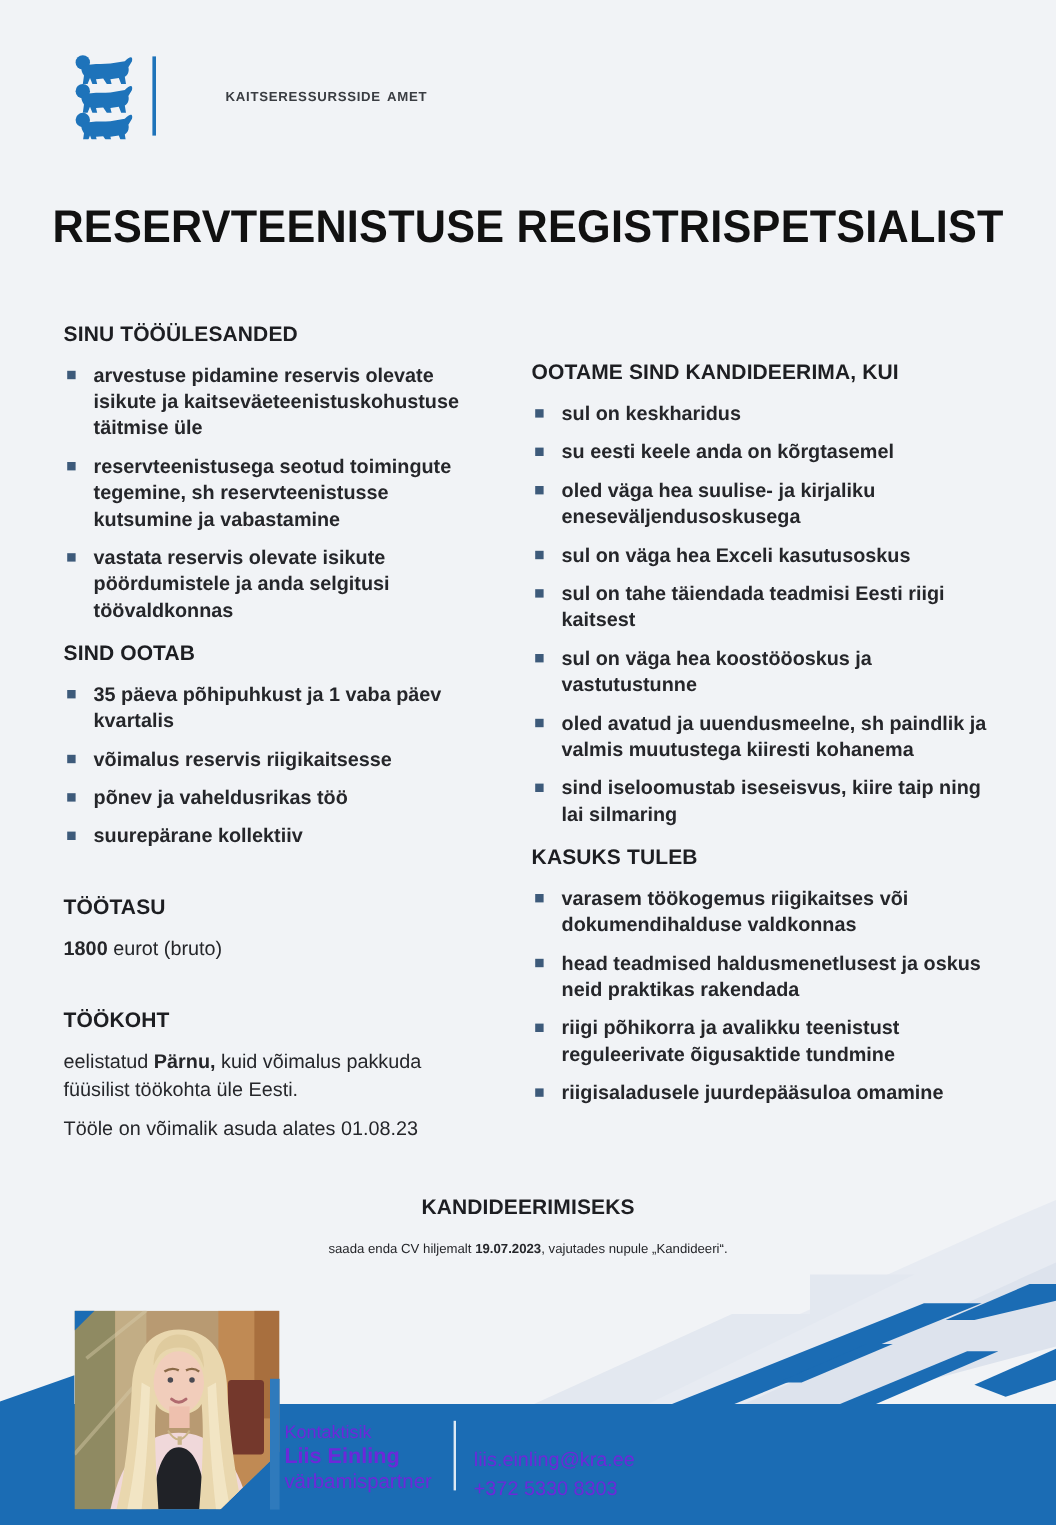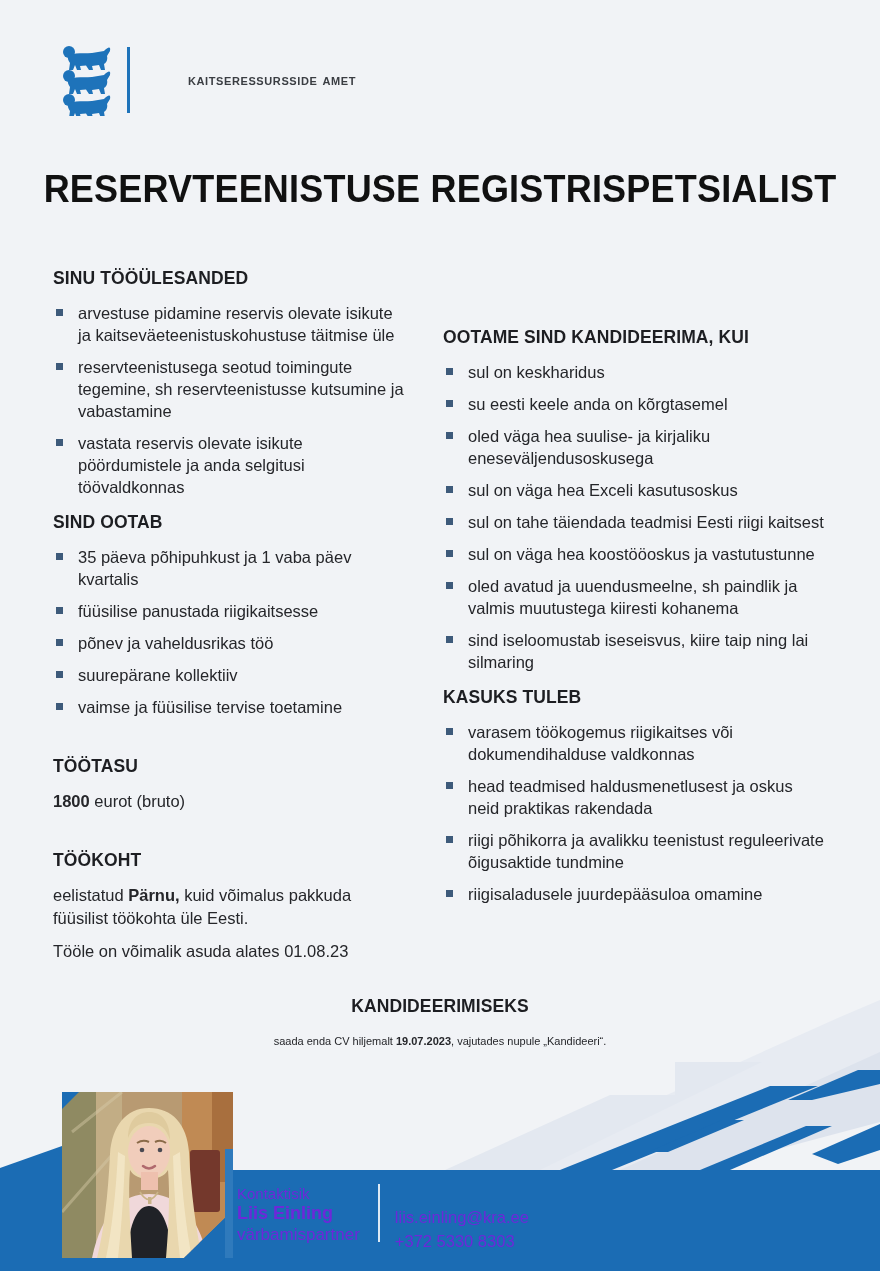--- a/index.html
+++ b/index.html
@@ -19,21 +19,21 @@
           font-size:36px; font-weight:800; letter-spacing:.2px; color:#111;
           transform:scaleY(1.06); z-index:2; }
 
   
   .cols{ position:absolute; top:268px; left:53px; display:flex; gap:36px; z-index:2;align-items:center; }
   .col-left{ width:354px; }
   .col-right{ width:384px; }
   h2{ font-size:17.5px; font-weight:700; color:#1d1e22; margin:14px 0 13px; letter-spacing:.1px; }
   section:first-child h2{ margin-top:0; }
   .mt-lg{ margin-top:38px !important; }
-  ul{ list-style:none; padding-left:3px; }
+  ul{ list-style:none; padding-left:3px;font-weight:bold; }
   li{ display:flex; gap:15px; margin-bottom:10px; font-size:16.5px; line-height:22px; }
   .sq{ width:7px; height:7px; background:#3d5a7a; margin-top:7px; flex:none; }
   .body-text{ font-size:16.5px; line-height:22px; }
   .para{ font-size:16.5px; line-height:23px; margin-bottom:10px; }
 
   
   .apply{ position:absolute; top:996px; left:140px; width:600px; text-align:center; z-index:3; }
   .apply h2{ margin:0 0 12px; }
   .apply p{ font-size:11px; line-height:24px; width:520px; margin:0 auto; }
 
@@ -101,33 +101,29 @@
 
       <section>
         <h2>SIND OOTAB</h2>
         <ul>
           <li>
               <span class="sq"></span>
               <span>35 päeva põhipuhkust ja 1 vaba päev kvartalis</span>
             </li>
           <li>
               <span class="sq"></span>
-              <span>füüsilise panustada riigikaitsesse</span>
+              <span>võimalus reservis riigikaitsesse</span>
             </li>
           <li>
               <span class="sq"></span>
               <span>põnev ja vaheldusrikas töö</span>
             </li>
           <li>
               <span class="sq"></span>
               <span>suurepärane kollektiiv</span>
-            </li>
-          <li>
-              <span class="sq"></span>
-              <span>vaimse ja füüsilise tervise toetamine</span>
             </li>
         </ul>
       </section>
 
       <section>
         <h2 class="mt-lg">TÖÖTASU</h2>
         <p class="body-text"><strong>1800</strong><span> eurot (bruto)</span></p>
       </section>
 
       <section>

